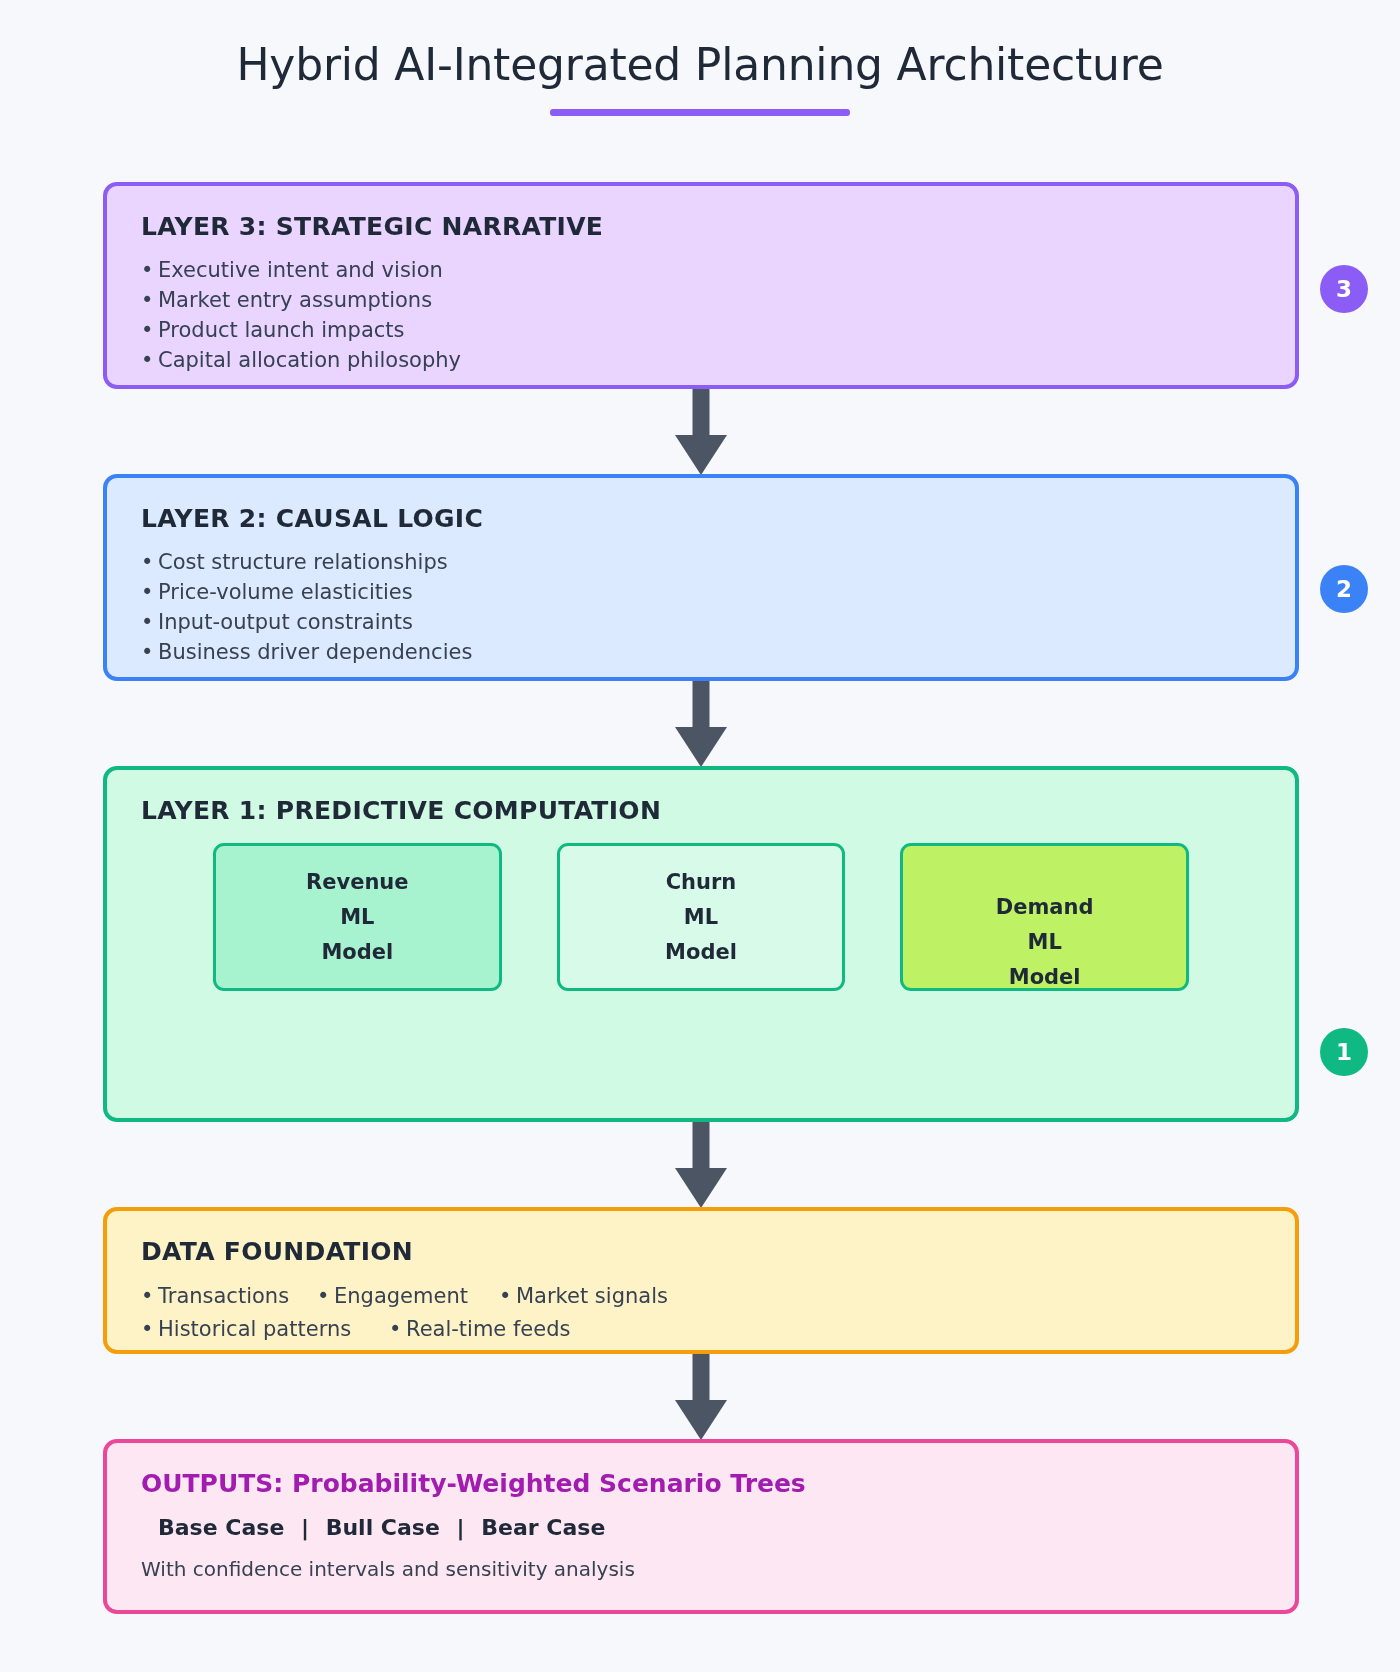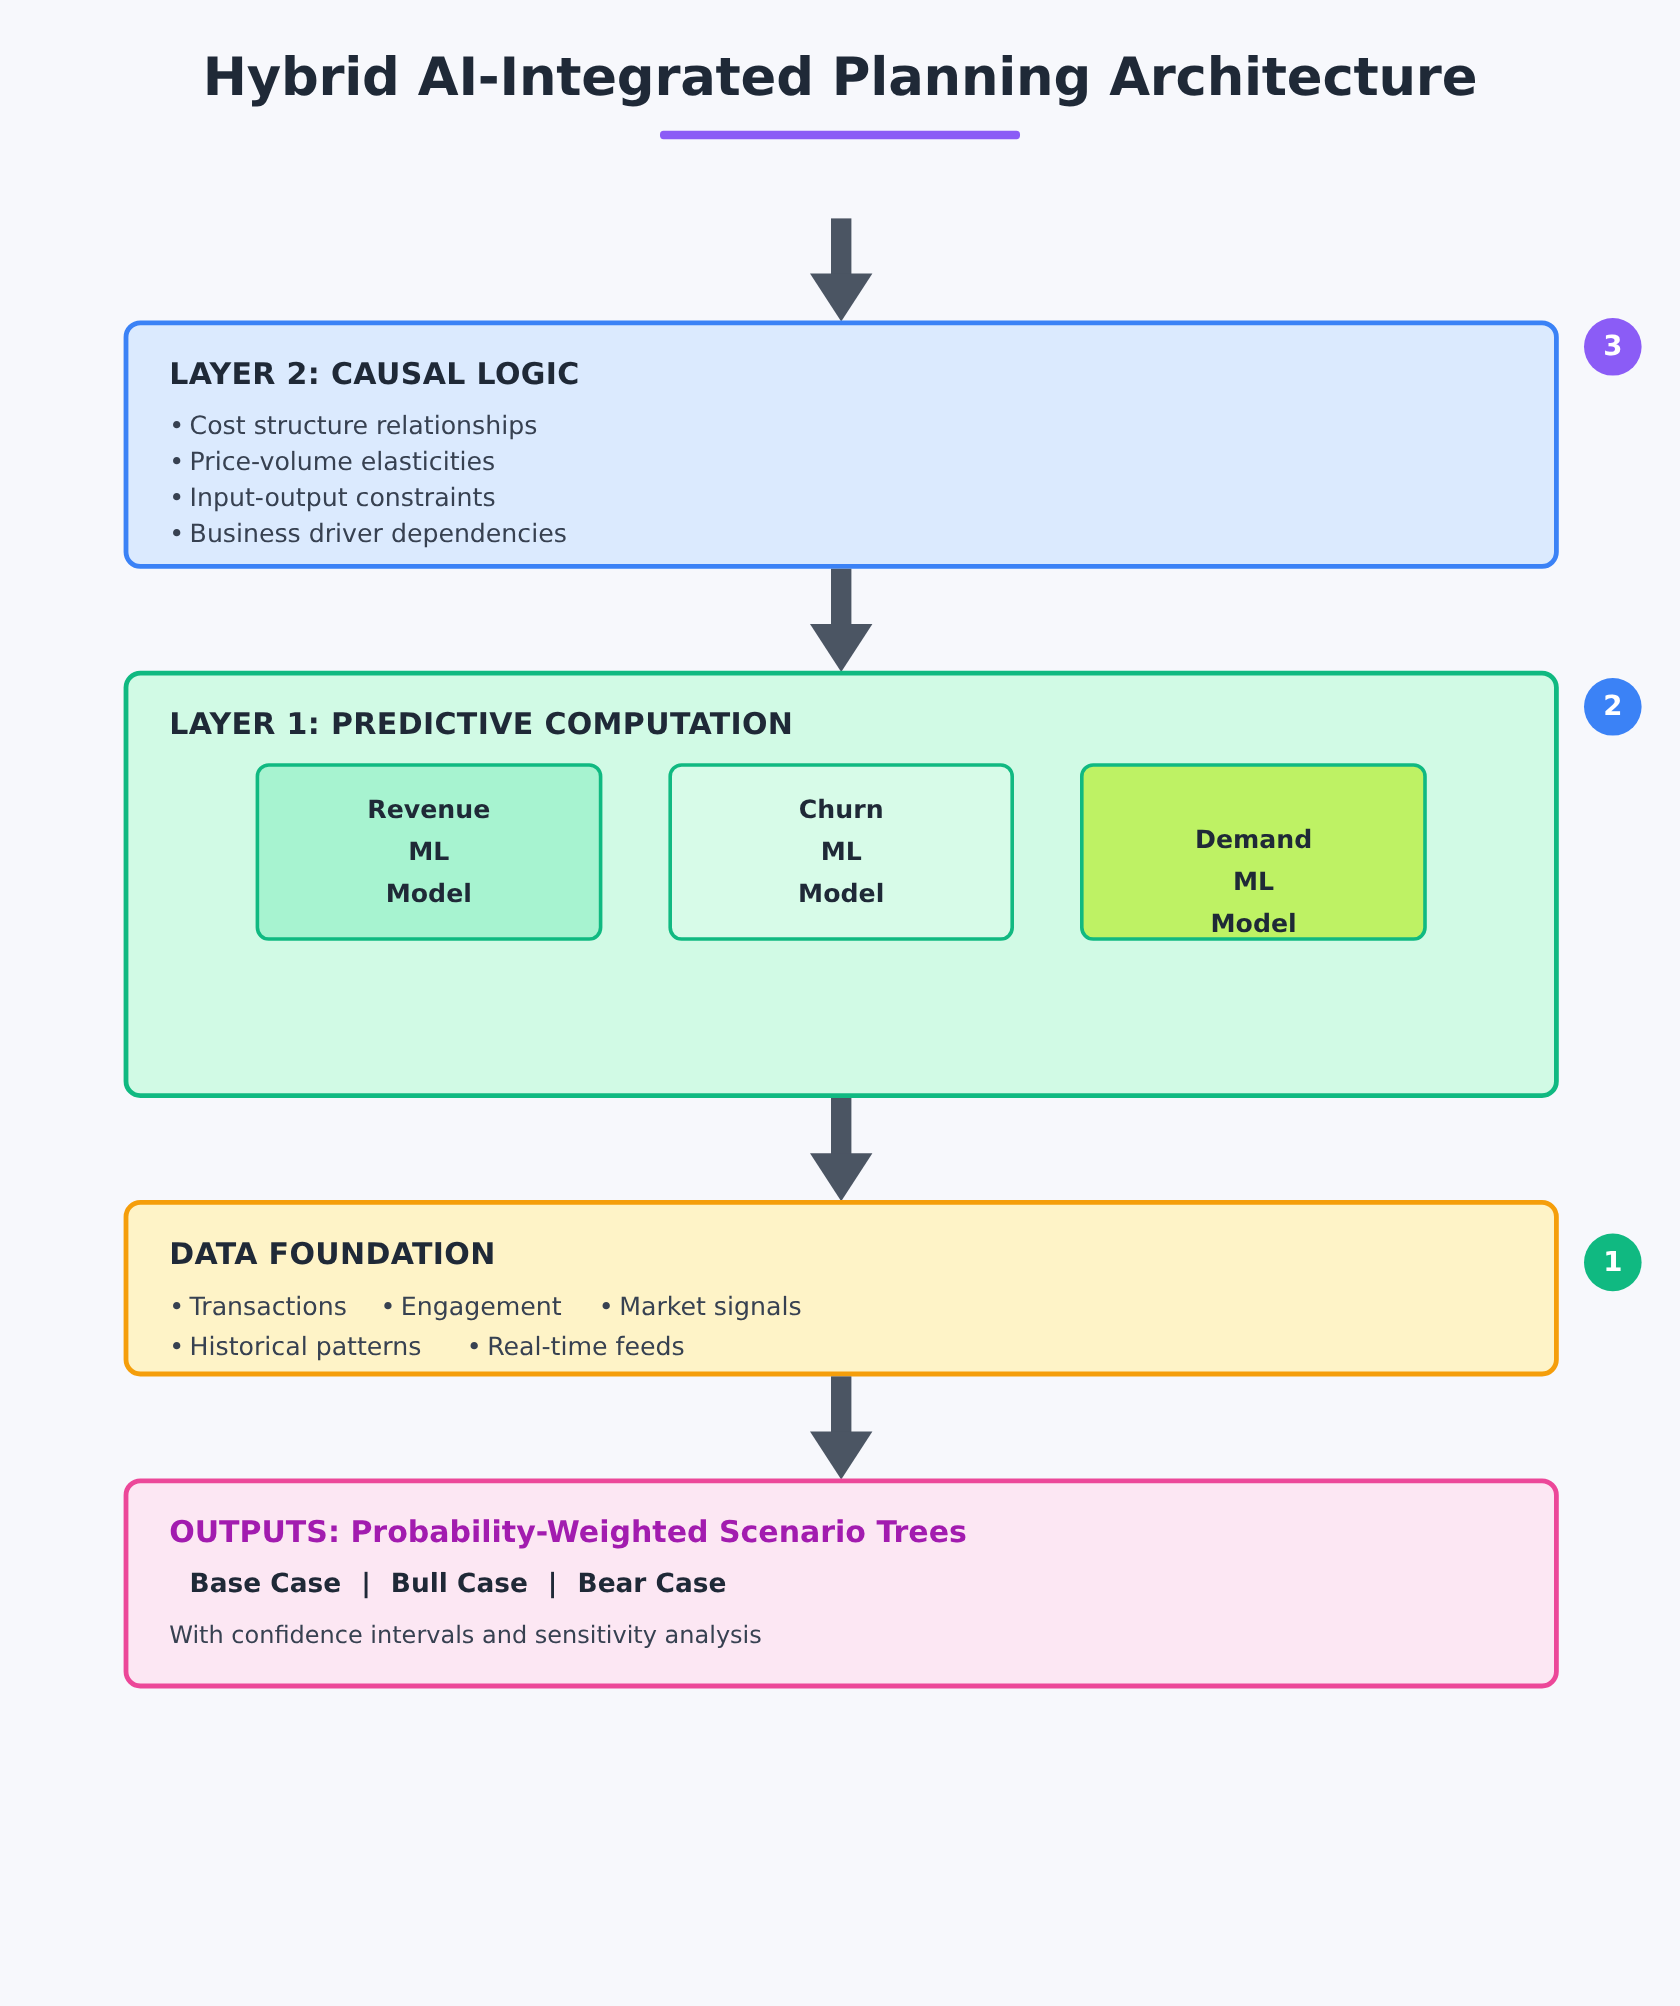--- a/index.html
+++ b/index.html
@@ -21,21 +21,21 @@
   }
 
   
   .title-block {
     width: 100%;
     padding-top: 40px;
     text-align: center;
   }
   .title {
     font-size: 44px;
-    font-weight: bold;
+    font-weight: normal;
     color: #1f2937;
     letter-spacing: -0.2px;
     line-height: 1.15;
   }
   .title-underline {
     width: 300px;
     height: 7px;
     background: #8b5cf6;
     border-radius: 3px;
     margin: 18px auto 0 auto;
@@ -235,20 +235,29 @@
 
 <div class="page">
 
   <div class="title-block">
     <div class="title">Hybrid AI-Integrated Planning Architecture</div>
     <div class="title-underline"></div>
   </div>
 
   <div class="flow">
 
+    <div class="card layer3">
+      <div class="card-title">LAYER 3: STRATEGIC NARRATIVE</div>
+      <ul class="bullets">
+        <li>Executive intent and vision</li>
+        <li>Market entry assumptions</li>
+        <li>Product launch impacts</li>
+        <li>Capital allocation philosophy</li>
+      </ul>
+    </div>
 
     <div class="arrow">
       <div class="shaft"></div>
       <div class="head"></div>
     </div>
 
     <div class="card layer2">
       <div class="card-title">LAYER 2: CAUSAL LOGIC</div>
       <ul class="bullets">
         <li>Cost structure relationships</li>

